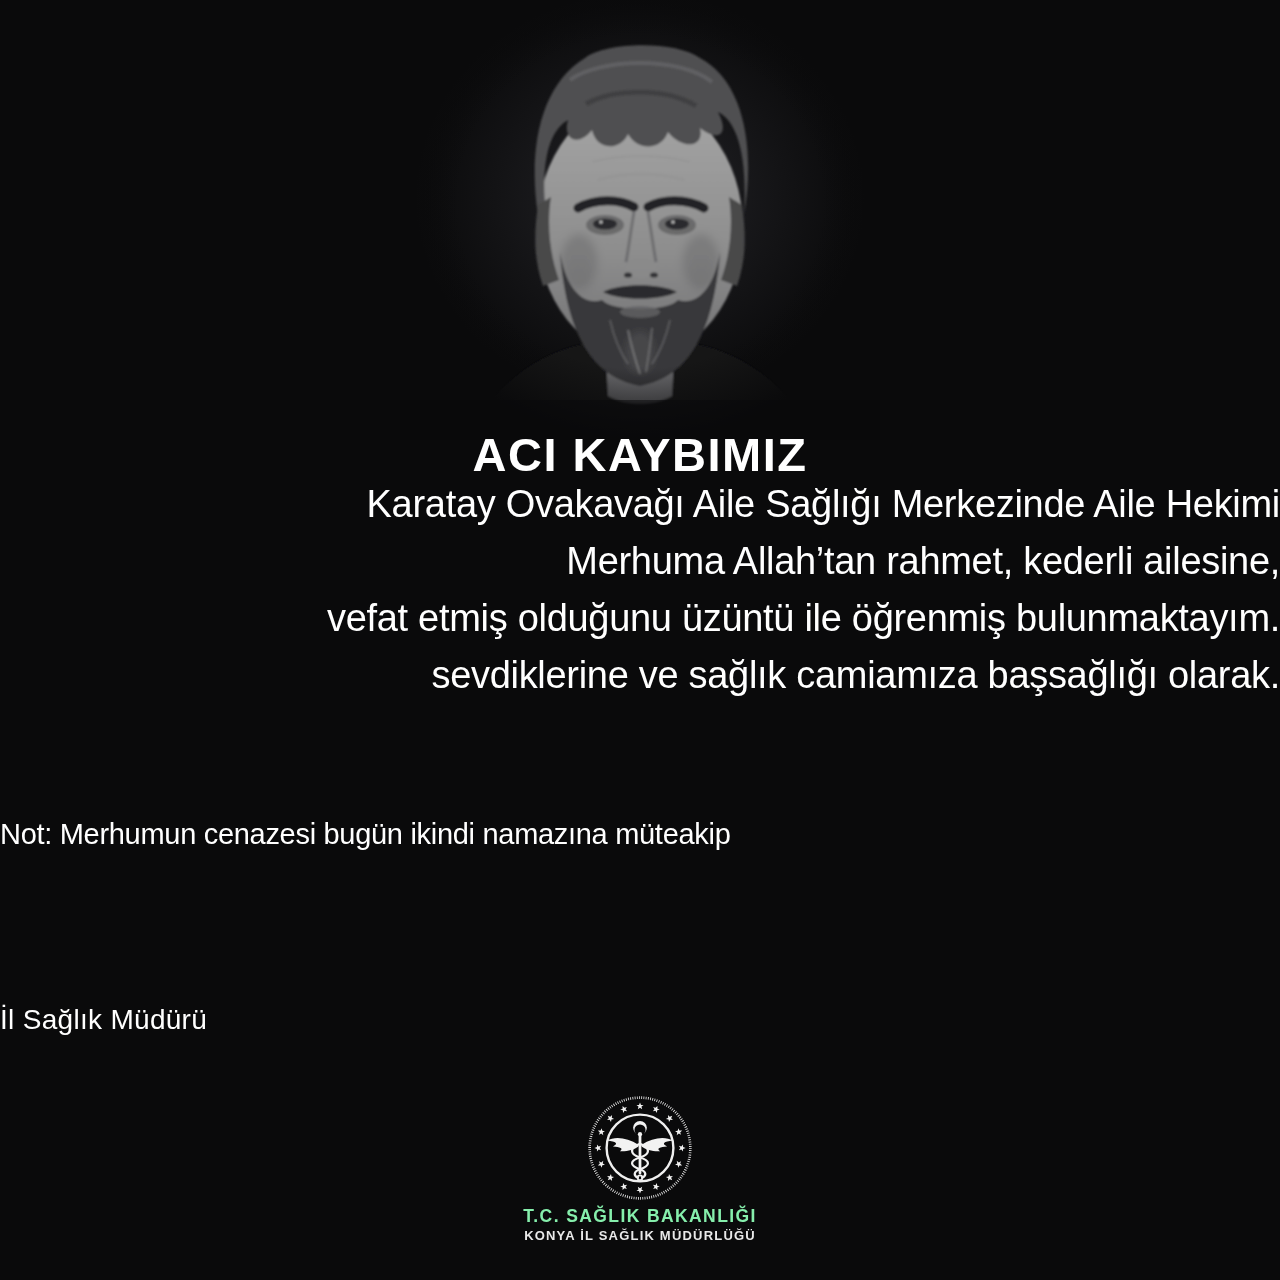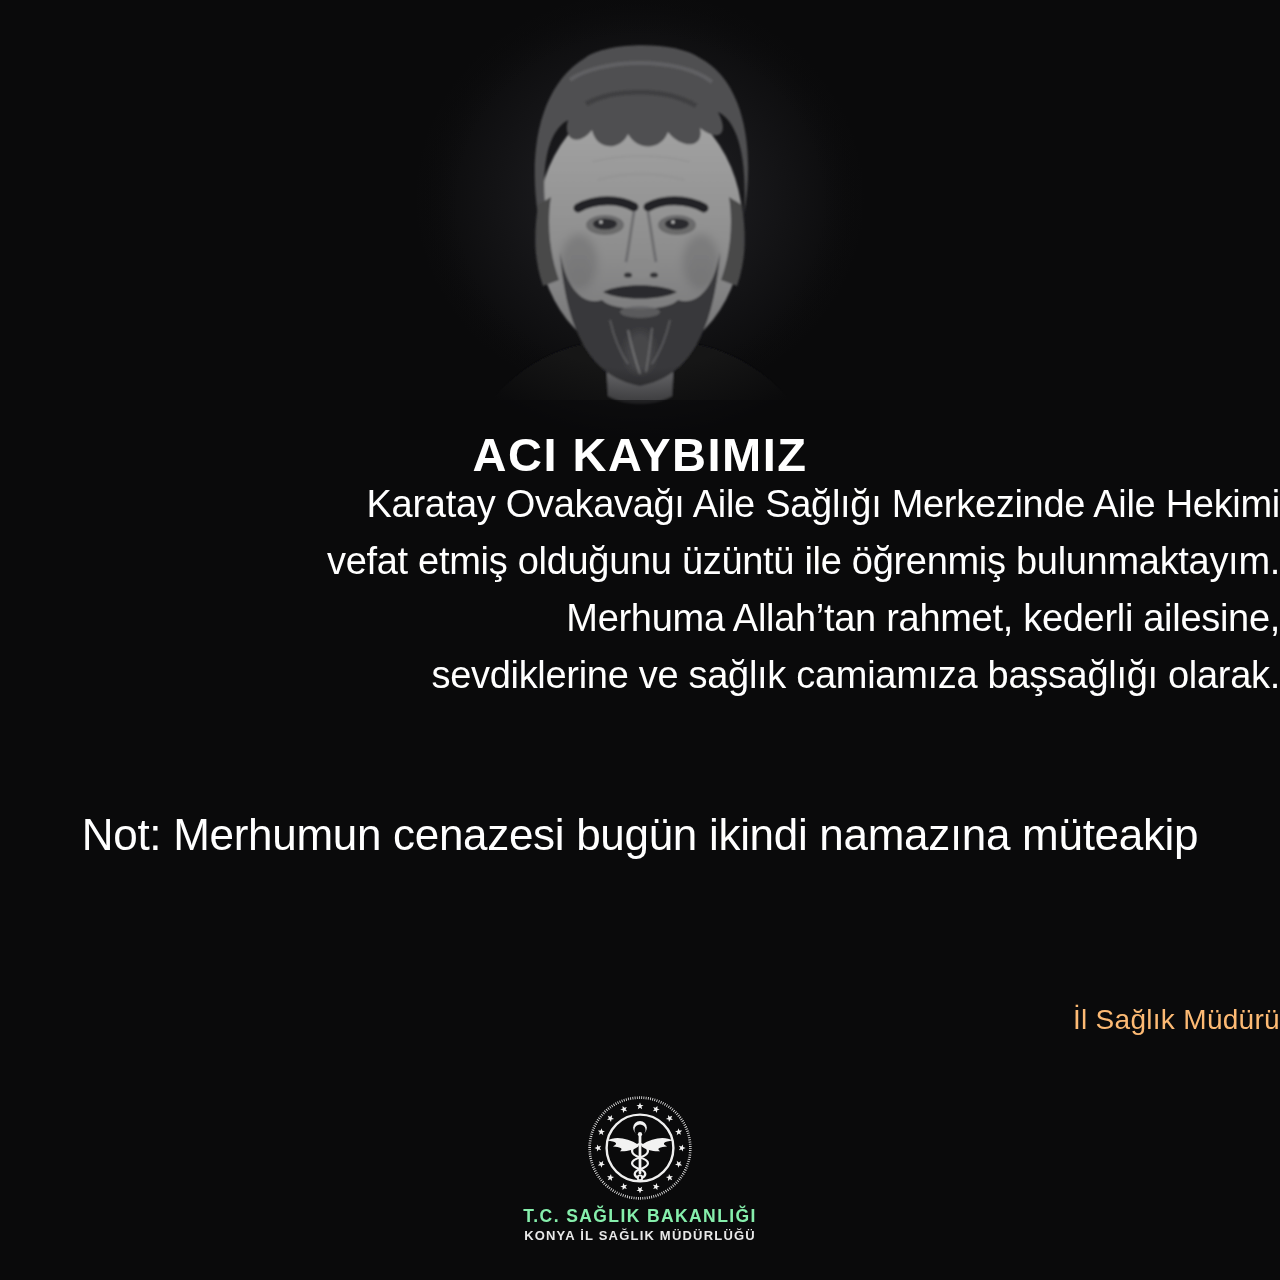--- a/index.html
+++ b/index.html
@@ -15,29 +15,29 @@
   .title{
     position:absolute;top:396px;left:0;width:100%;
     text-align:center;font-size:47px;font-weight:700;letter-spacing:1.5px;
   }
   .message{
     position:absolute;top:476px;left:0;width:100%;
     text-align:right;font-size:38px;line-height:57px;font-weight:400;letter-spacing:-0.3px;
   }
   .note{
     position:absolute;top:806px;left:0;width:100%;
-    text-align:center;font-size:44px;line-height:57px;font-weight:400;letter-spacing:-0.3px;
+    font-size:29px;line-height:57px;font-weight:400;letter-spacing:-0.3px;
   }
   .sig-name{
     position:absolute;top:960px;left:0;width:100%;
     text-align:center;font-size:30px;font-weight:700;letter-spacing:0.3px;
   }
   .sig-role{
     position:absolute;top:1004px;left:0;width:100%;
-    text-align:right;font-size:28px;font-weight:400;color:#fdba74;letter-spacing:0.3px;
+    text-align:left;font-size:28px;font-weight:400;color:#ffffff;letter-spacing:0.3px;
   }
   .emblem{position:absolute;top:1095px;left:50%;transform:translateX(-50%);width:106px;height:106px;}
   .org1{
     position:absolute;top:1206px;left:0;width:100%;
     text-align:center;font-size:17.5px;font-weight:700;letter-spacing:1.4px;color:#86efac;
   }
   .org2{
     position:absolute;top:1228px;left:0;width:100%;
     text-align:center;font-size:13px;font-weight:700;letter-spacing:1.2px;color:#e9e9e9;
   }
@@ -128,22 +128,22 @@
 
       <rect x="0" y="0" width="480" height="440" fill="url(#fade)"></rect>
       <rect x="0" y="400" width="480" height="40" fill="#0a0a0b" opacity="0.55"></rect>
     </svg>
   </div>
 
   <h1 class="title">ACI KAYBIMIZ</h1>
 
   <section class="message">
     <div>Karatay Ovakavağı Aile Sağlığı Merkezinde Aile Hekimi</div>
+    <div>Merhuma Allah’tan rahmet, kederli ailesine,</div>
     <div>vefat etmiş olduğunu üzüntü ile öğrenmiş bulunmaktayım.</div>
-    <div>Merhuma Allah’tan rahmet, kederli ailesine,</div>
     <div>sevdiklerine ve sağlık camiamıza başsağlığı olarak.</div>
   </section>
 
   <section class="note">
     <div>Not: Merhumun cenazesi bugün ikindi namazına müteakip</div>
   </section>
 
   <div class="sig-role">İl Sağlık Müdürü</div>
 
   <div class="emblem">

